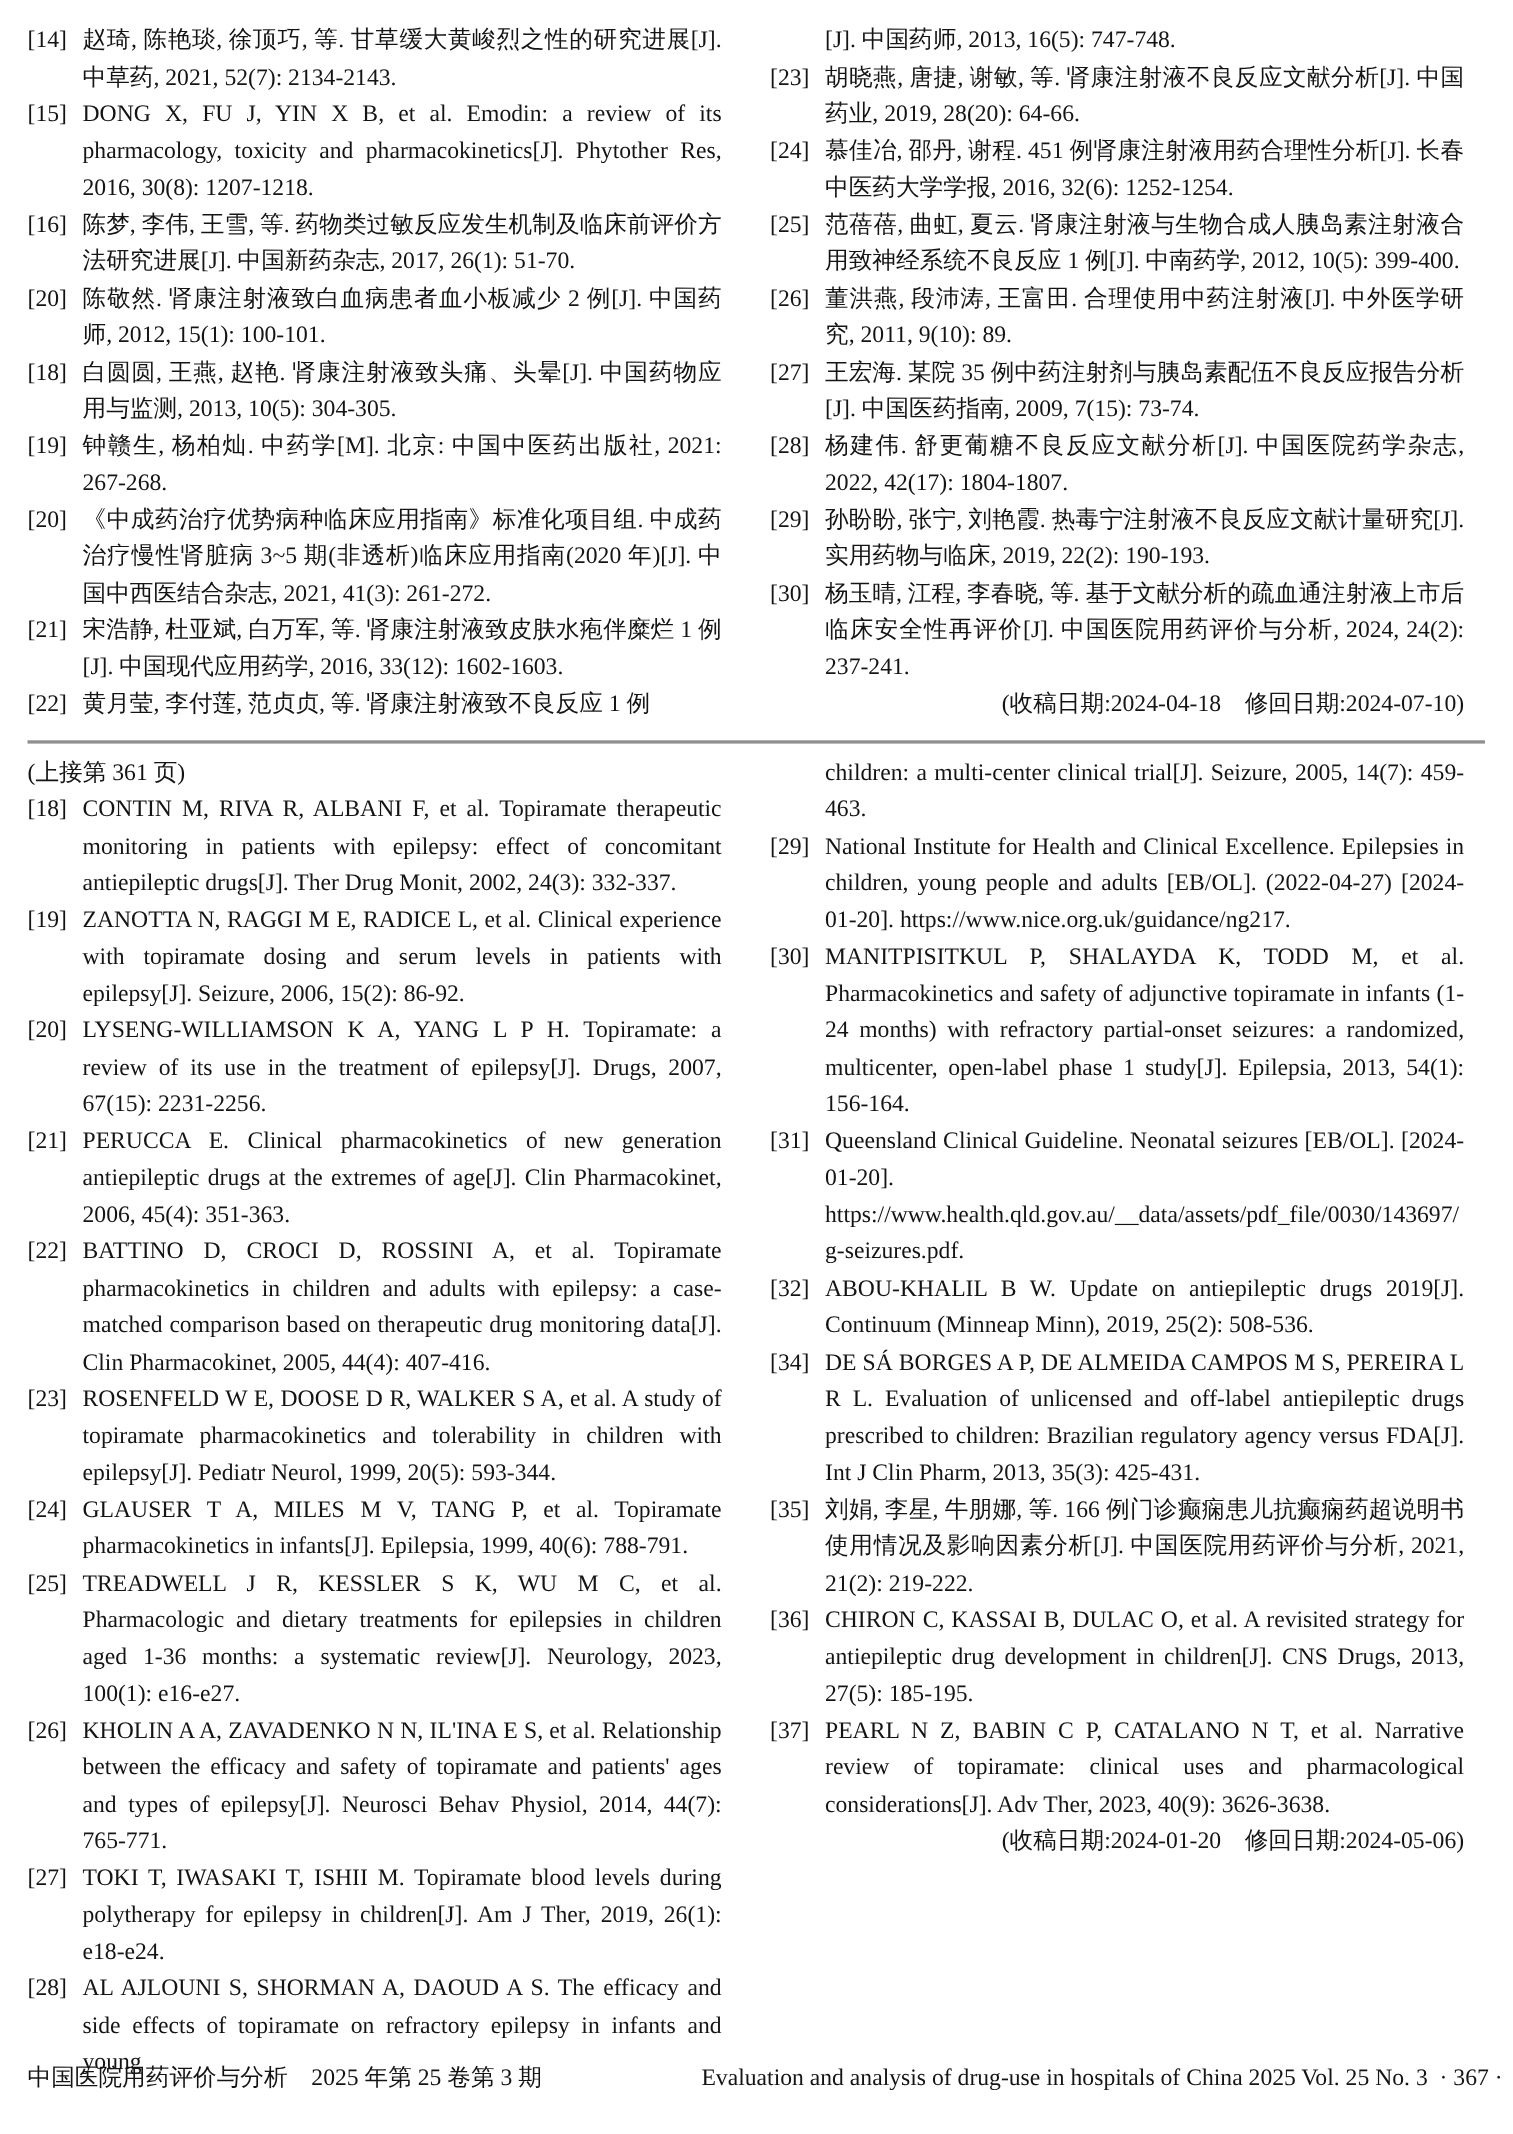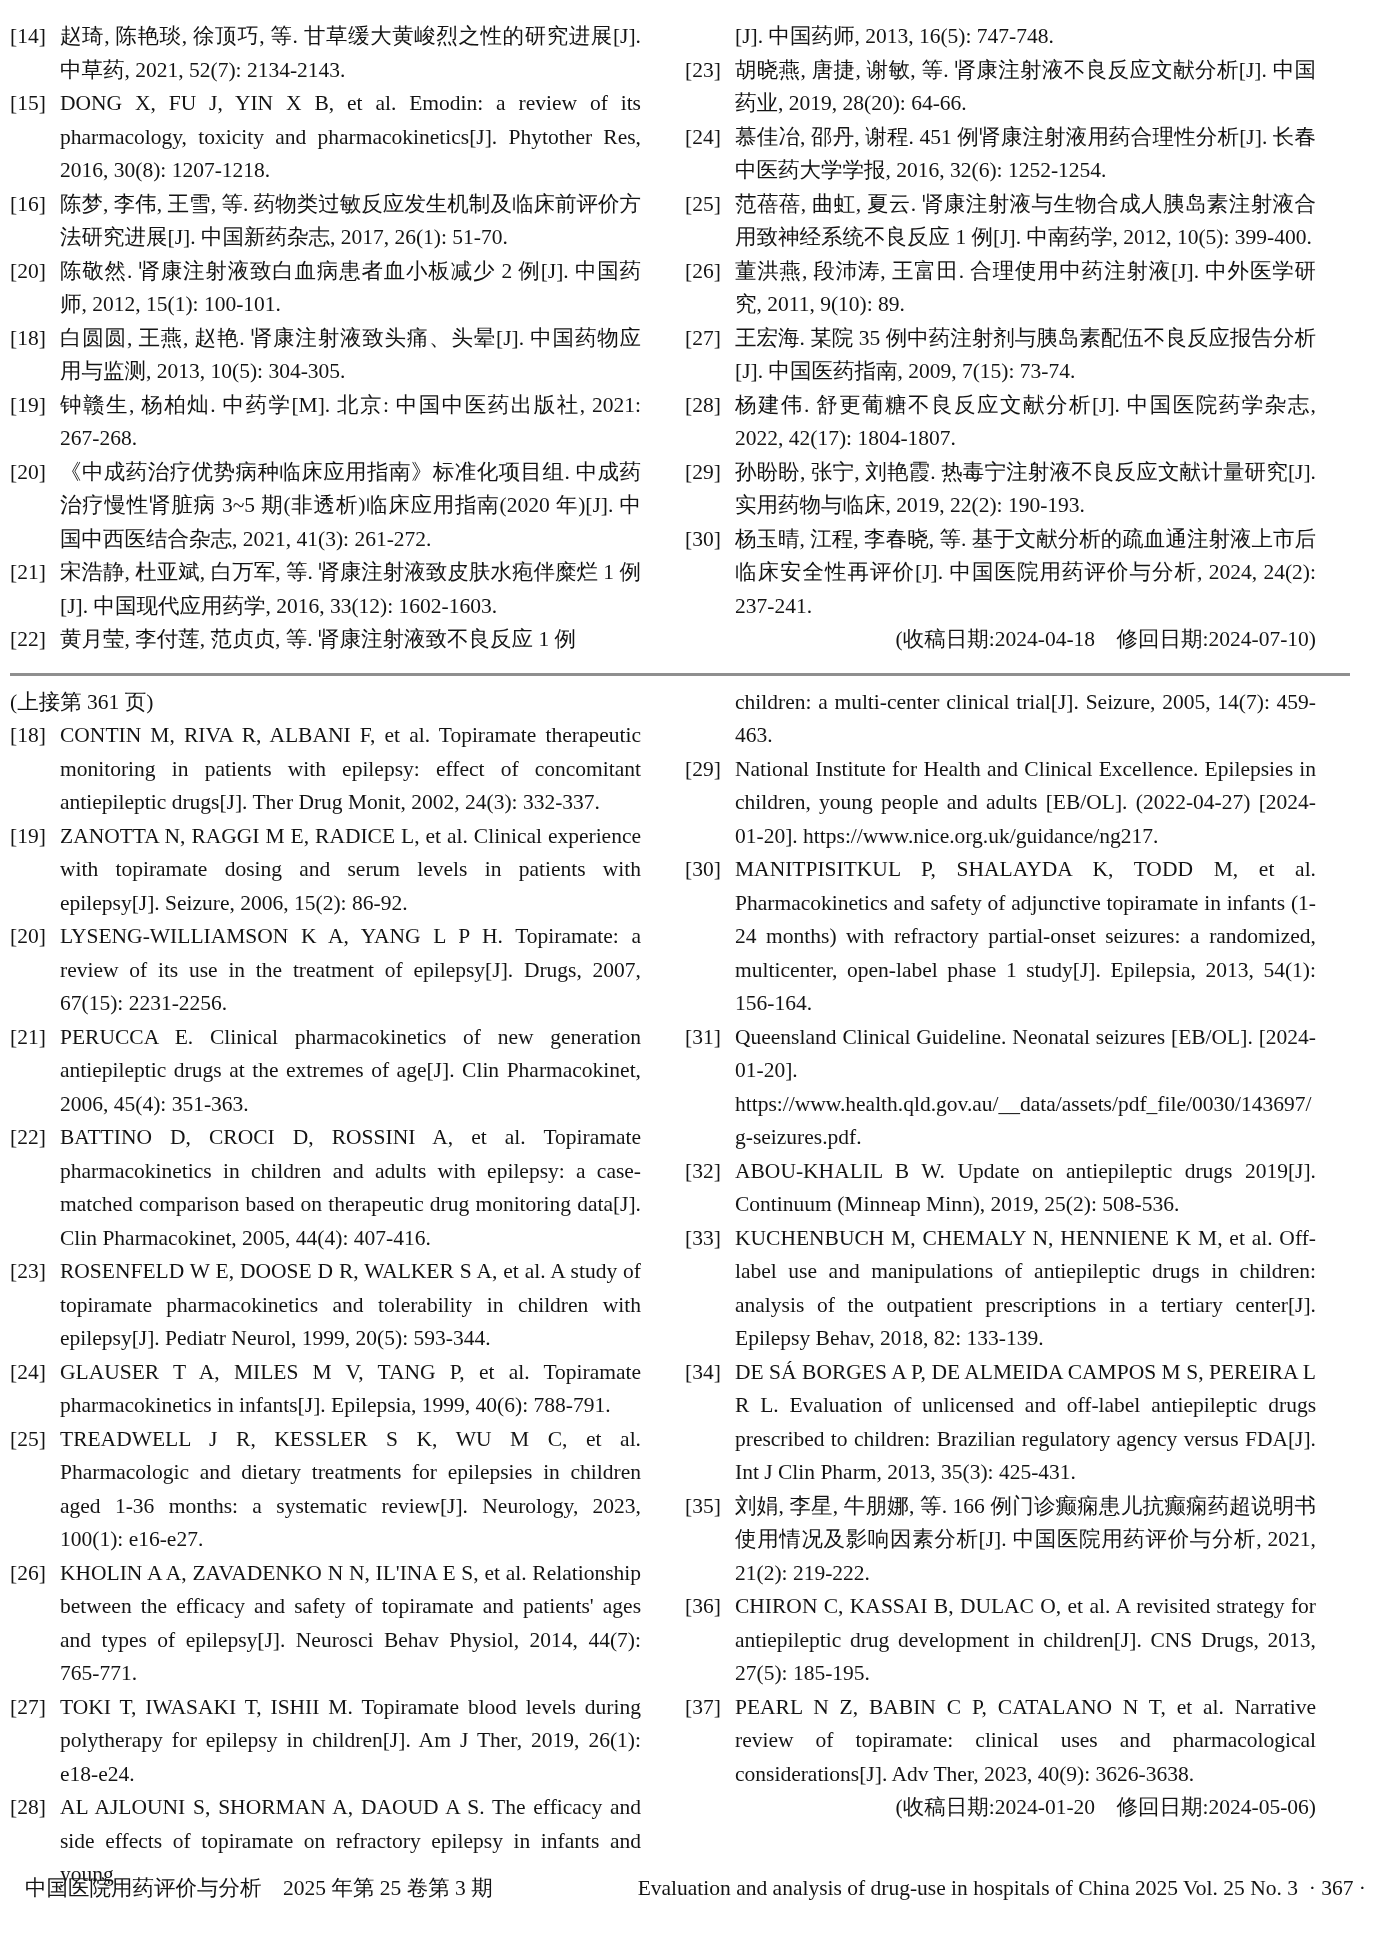--- a/index.html
+++ b/index.html
@@ -3,21 +3,21 @@
 <meta charset="utf-8">
 <style>
   html,body{margin:0;padding:0}
   body{
     width:1375px;height:1940px;
     background:#ffffff;color:#141414;
     font-family:"Liberation Serif","DejaVu Serif",serif;
     font-size:21.5px;line-height:33.5px;
     overflow:hidden;position:relative;
   }
-  .page{padding:20px 25px 0 10px}
+  .page{padding:20px 25px 0 25px}
   .cols{display:flex;gap:44px}
   .col{width:631px;flex:none}
   .ref{display:flex}
   .ref-label{width:50px;flex:none}
   .ref-text{flex:1;text-align:justify;-moz-text-align-last:left;text-align-last:left;word-break:break-word}
   .ref.align-right .ref-text{text-align:center;-moz-text-align-last:right;text-align-last:right}
   .divider{height:3px;background:#8f8f8f;margin:16px 0 10px 0}
   .note{margin:0}
   .footer{
     position:absolute;left:25px;right:9px;top:1872px;
@@ -221,24 +221,20 @@
           <div class="ref">
             <span class="ref-label">[31]</span>
             <span class="ref-text">Queensland Clinical Guideline. Neonatal seizures [EB/OL]. [2024-01-20]. https://www.health.qld.gov.au/__data/assets/pdf_file/0030/143697/g-seizures.pdf.</span>
           </div>
 
           <div class="ref">
             <span class="ref-label">[32]</span>
             <span class="ref-text">ABOU-KHALIL B W. Update on antiepileptic drugs 2019[J]. Continuum (Minneap Minn), 2019, 25(2): 508-536.</span>
           </div>
 
-          <div class="ref">
-            <span class="ref-label">[33]</span>
-            <span class="ref-text">KUCHENBUCH M, CHEMALY N, HENNIENE K M, et al. Off-label use and manipulations of antiepileptic drugs in children: analysis of the outpatient prescriptions in a tertiary center[J]. Epilepsy Behav, 2018, 82: 133-139.</span>
-          </div>
 
           <div class="ref">
             <span class="ref-label">[34]</span>
             <span class="ref-text">DE SÁ BORGES A P, DE ALMEIDA CAMPOS M S, PEREIRA L R L. Evaluation of unlicensed and off-label antiepileptic drugs prescribed to children: Brazilian regulatory agency versus FDA[J]. Int J Clin Pharm, 2013, 35(3): 425-431.</span>
           </div>
 
           <div class="ref">
             <span class="ref-label">[35]</span>
             <span class="ref-text">刘娟, 李星, 牛朋娜, 等. 166 例门诊癫痫患儿抗癫痫药超说明书使用情况及影响因素分析[J]. 中国医院用药评价与分析, 2021, 21(2): 219-222.</span>
           </div>

